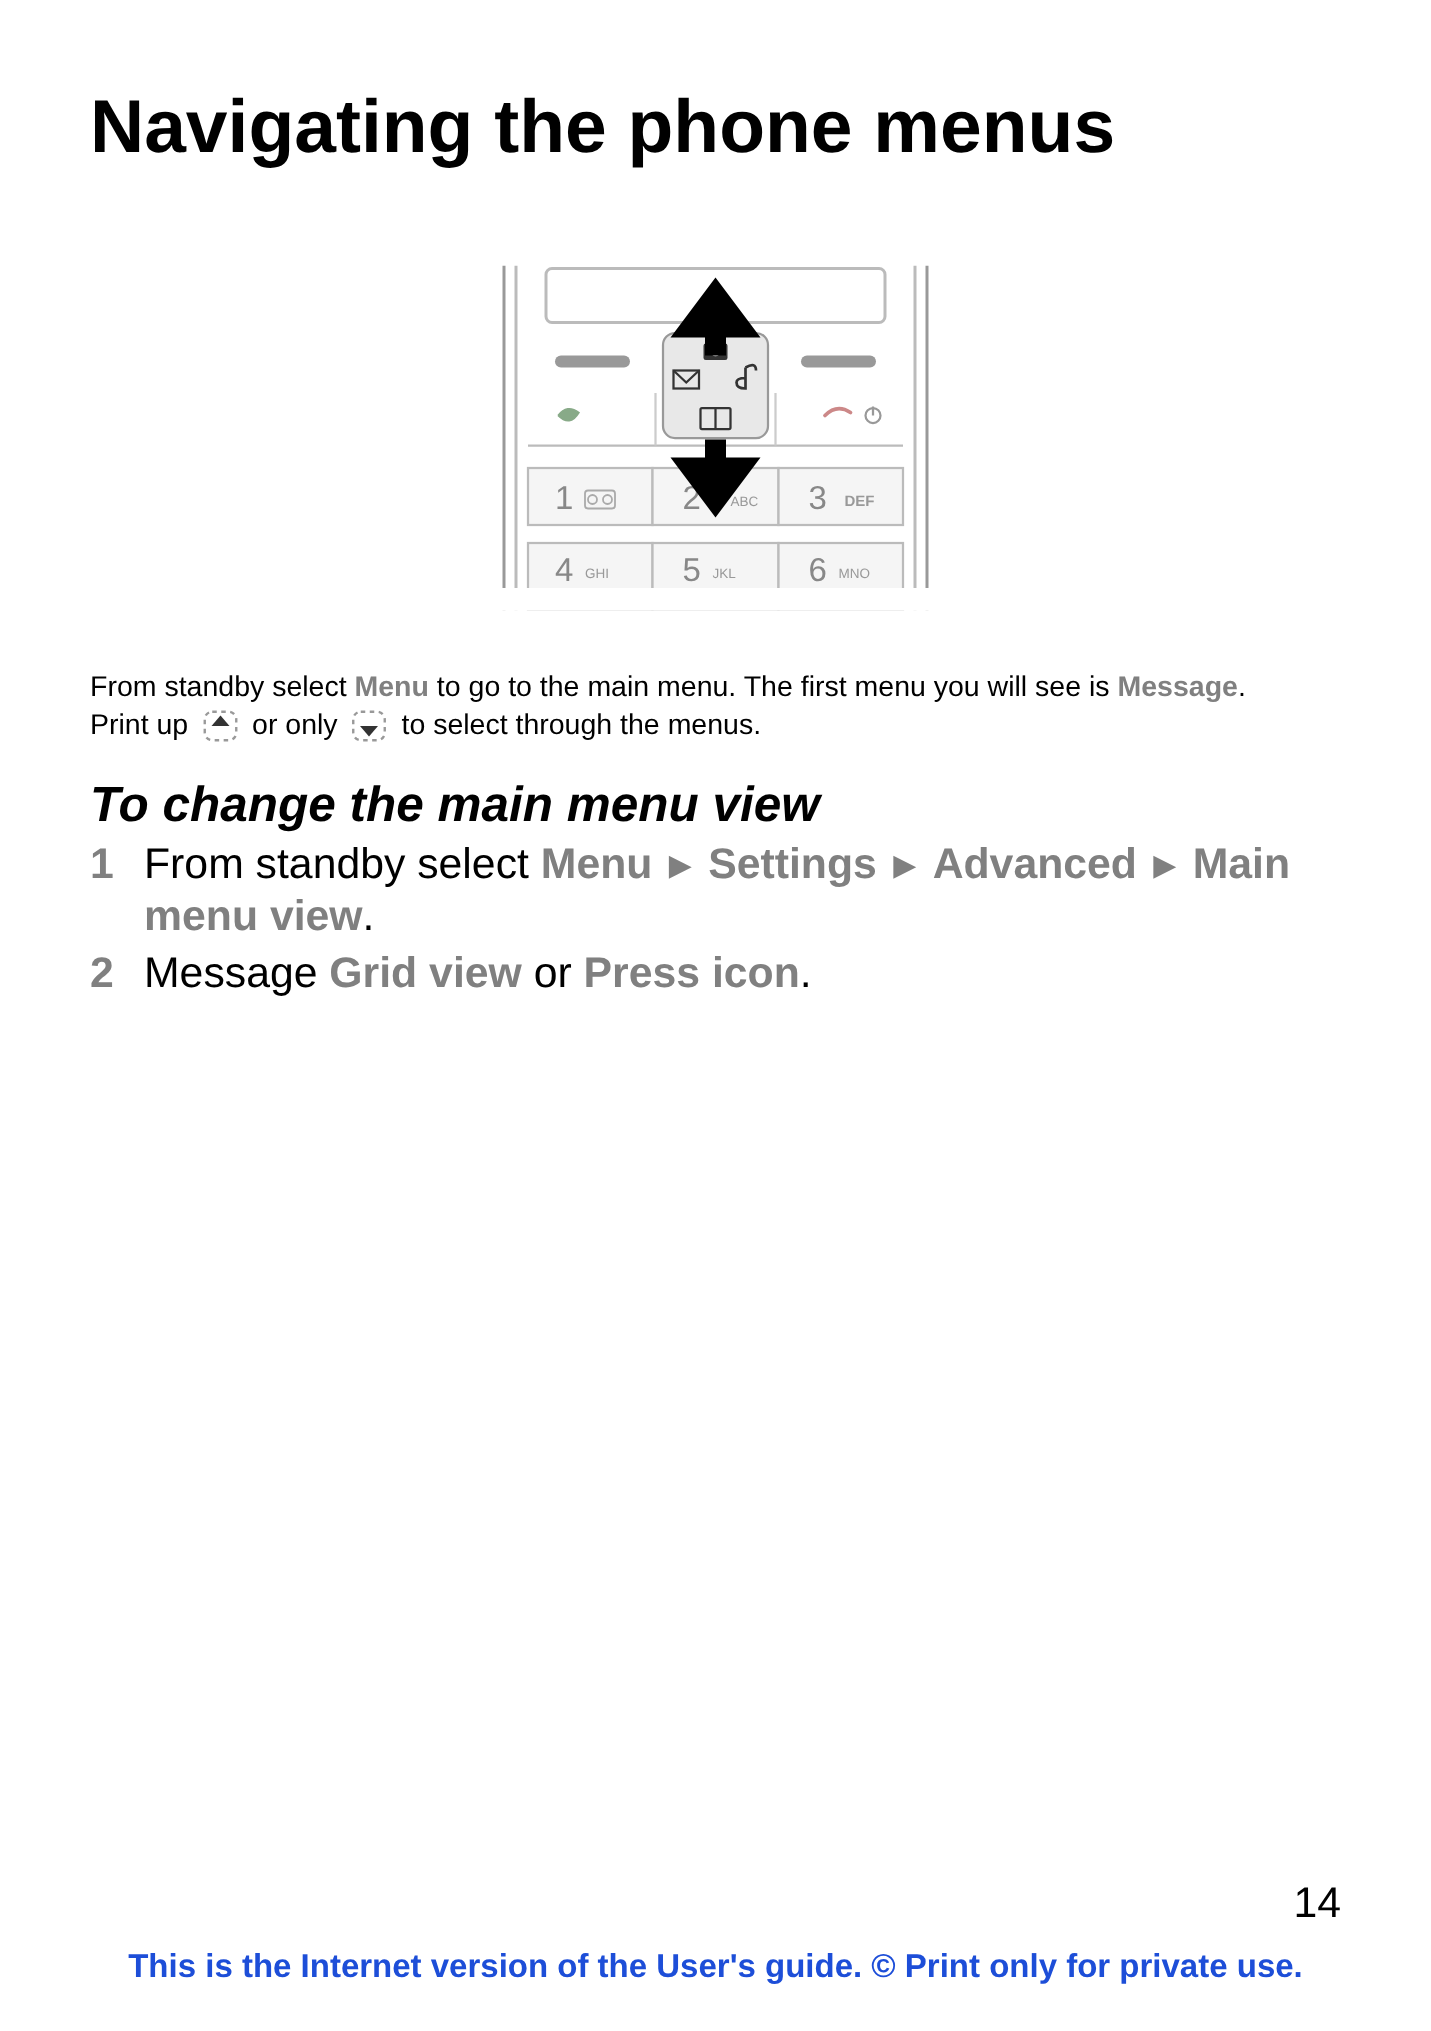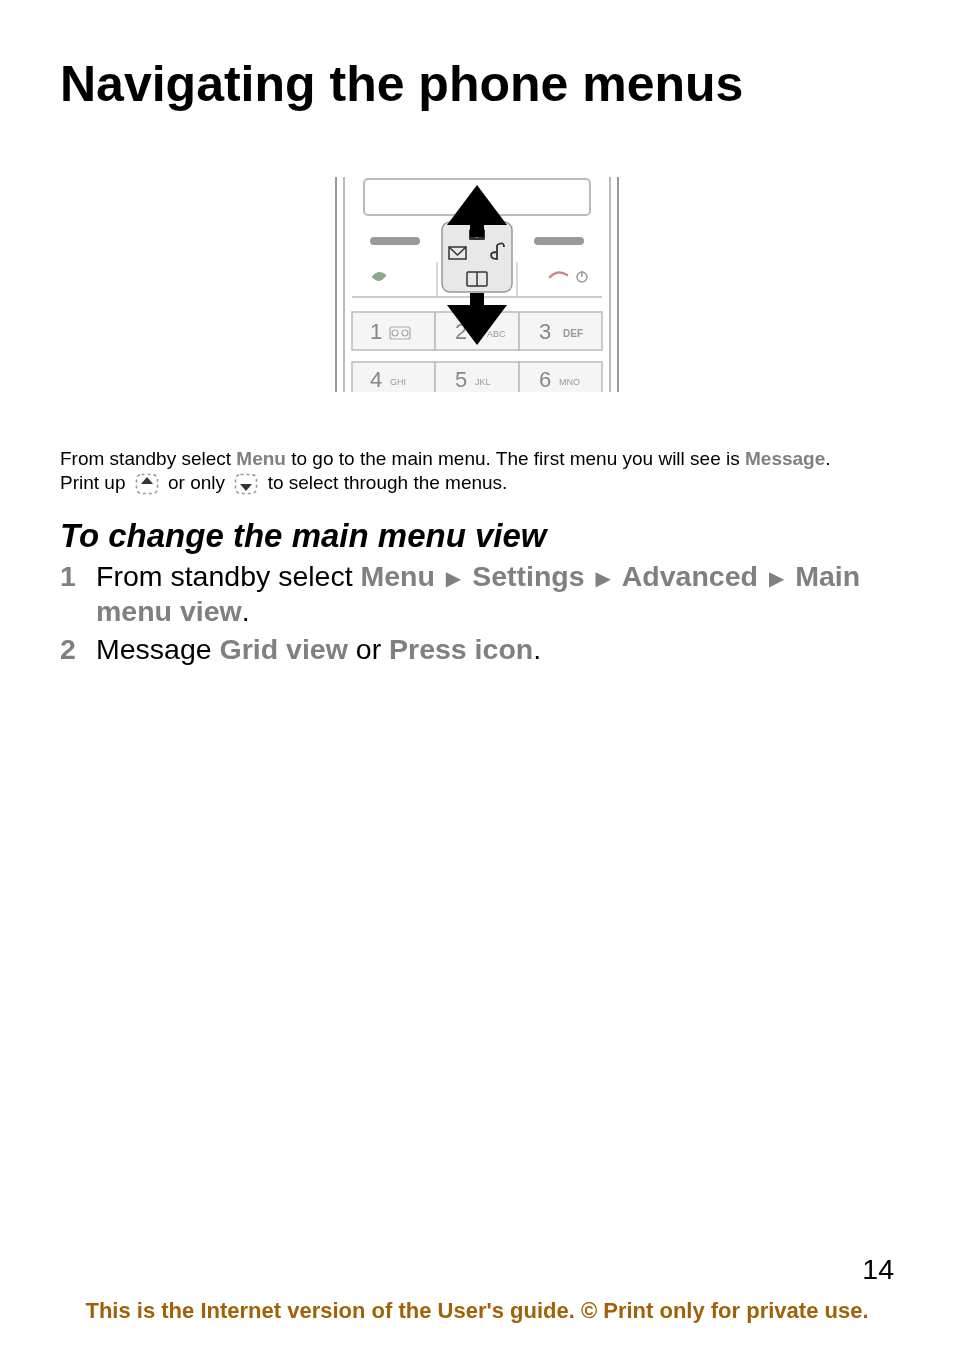--- a/index.html
+++ b/index.html
@@ -82,21 +82,21 @@
       font-size: 28.5px;
     }
     .footer-text {
       position: absolute;
       bottom: 30px;
       width: 100%;
       left: 0;
       text-align: center;
       font-size: 22px;
       font-weight: bold;
-      color: #a16207;
+      color: #1d4ed8;
     }
   </style>
 </head>
 <body>
 
 <div class="page">
   <h1>Navigating the phone menus</h1>
 
   <svg class="phone-diagram" viewBox="0 0 290 230" xmlns="http://www.w3.org/2000/svg">
 

